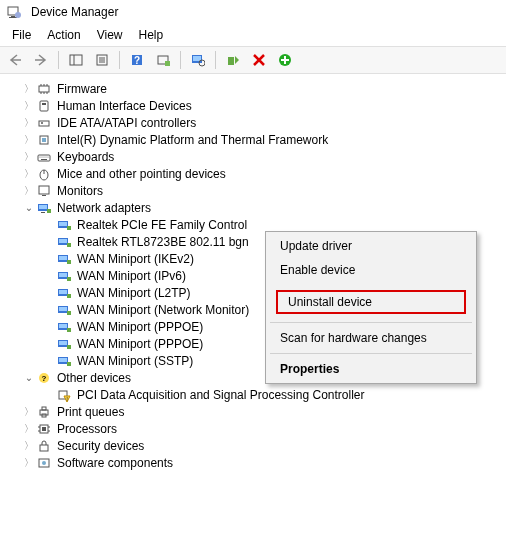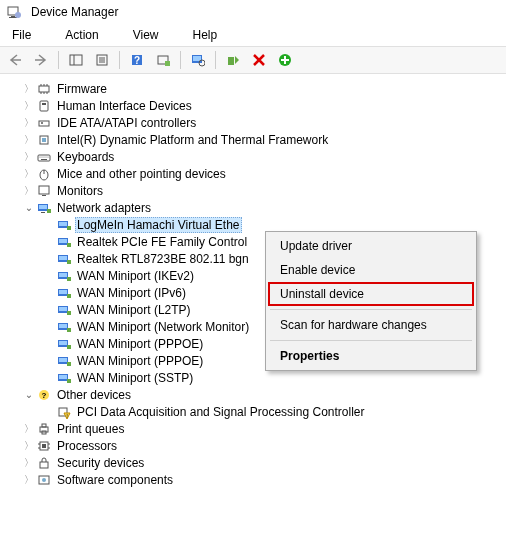--- a/index.html
+++ b/index.html
@@ -17,21 +17,21 @@
   .titlebar {
     display: flex;
     align-items: center;
     gap: 6px;
     padding: 4px 6px;
     background: #fff;
   }
   .titlebar .title { font-size: 12px; }
   .menubar {
     display: flex;
-    gap: 18px;
+    gap: 0;
     padding: 2px 4px;
     background: #fff;
   }
   .menubar .item {
     padding: 2px 8px;
     cursor: default;
   }
   .toolbar {
     display: flex;
     align-items: center;
@@ -104,21 +104,21 @@
     padding: 5px 12px;
     cursor: default;
   }
   .contextmenu .msep {
     height: 1px;
     background: #d0d0d0;
     margin: 3px 2px;
   }
   .contextmenu .highlight {
     border: 2px solid #d90000;
-    margin: 0px;
+    margin: 8px;
     padding: 3px 10px;
   }
   .contextmenu .bold { font-weight: bold; }
   svg { display: block; }
 </style>
 </head>
 <body>
 
 <div class="titlebar">
   <span class="ic">
@@ -301,31 +301,20 @@
         <svg width="14" height="14">
           <rect x="1" y="3" width="10" height="7" fill="#3a76d6"></rect>
           <rect x="2" y="4" width="8" height="4" fill="#9cf"></rect>
           <rect x="4" y="11" width="4" height="1" fill="#555"></rect>
           <rect x="10" y="8" width="4" height="4" fill="#6a4"></rect>
         </svg>
       </span>
     <span class="lbl">Network adapters</span>
   </div>
 
-  <div class="row indent2">
-    <span class="toggle none">·</span>
-    <span class="ic">
-        <svg width="14" height="14">
-          <rect x="1" y="3" width="10" height="7" fill="#3a76d6"></rect>
-          <rect x="2" y="4" width="8" height="4" fill="#9cf"></rect>
-          <rect x="10" y="8" width="4" height="4" fill="#6a4"></rect>
-        </svg>
-      </span>
-    <span class="lbl selected">LogMeIn Hamachi Virtual Ethe</span>
-  </div>
   <div class="row indent2">
     <span class="toggle none">·</span>
     <span class="ic">
         <svg width="14" height="14">
           <rect x="1" y="3" width="10" height="7" fill="#3a76d6"></rect>
           <rect x="2" y="4" width="8" height="4" fill="#9cf"></rect>
           <rect x="10" y="8" width="4" height="4" fill="#6a4"></rect>
         </svg>
       </span>
     <span class="lbl">Realtek PCIe FE Family Control</span>

